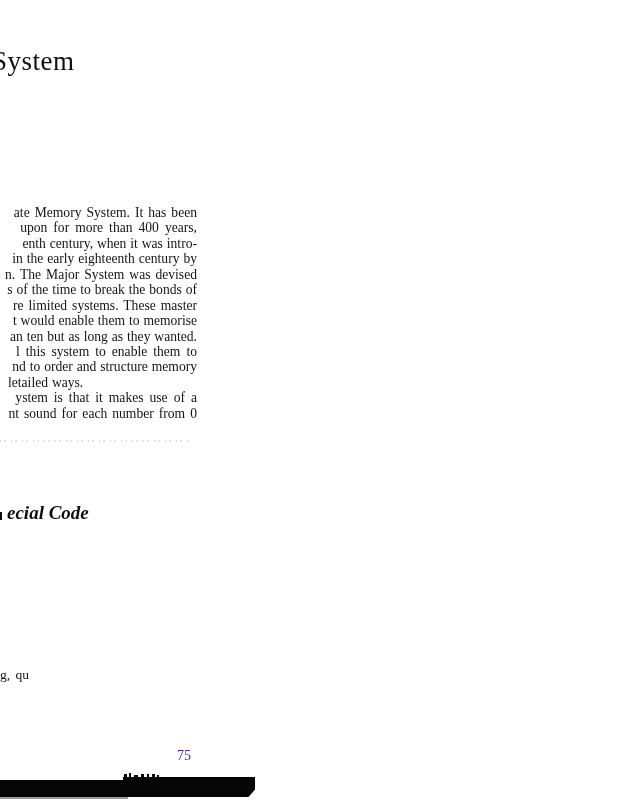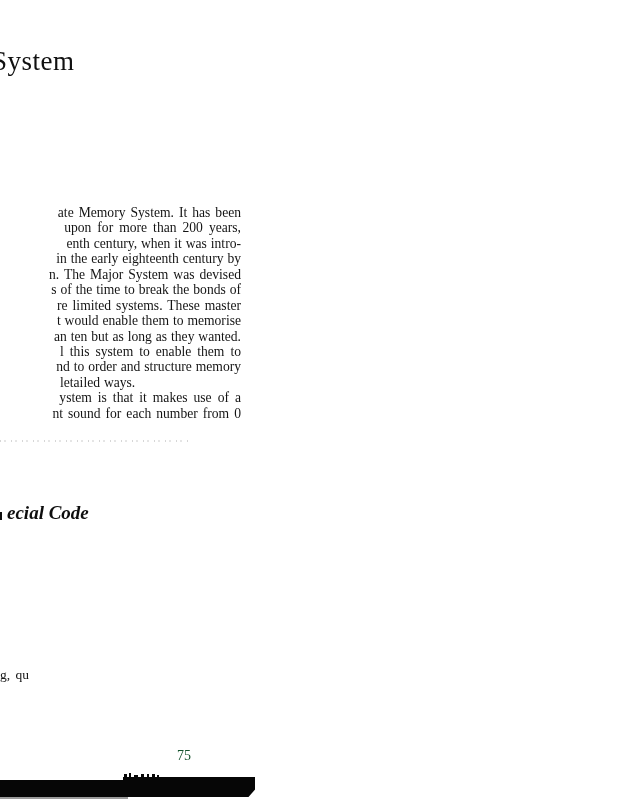--- a/index.html
+++ b/index.html
@@ -29,37 +29,36 @@
     letter-spacing: 0.5px;
     color: #101010;
   }
 
   
   .body-block {
     position: absolute;
     left: 0; top: 205px;
     width: 197px;
     overflow: hidden;
-    padding-left: 44px;
   }
   .body-line {
     position: relative;
     height: 15.45px;
     overflow: hidden;
   }
   .body-line > span {
     position: absolute;
     right: 0; top: 0;
     white-space: nowrap;
     font-size: 13.6px;
     line-height: 15.45px;
     word-spacing: 0.5px;
     color: #141414;
   }
-  .body-line.para-end > span { right: auto; left: 16px; }
+  .body-line.para-end > span { right: auto; left: 8px; }
   .body-line.ws1 > span { word-spacing: 1.6px; }
   .body-line.ws2 > span { word-spacing: 2.6px; }
 
   
   .faded-line-remnant {
     position: absolute;
     left: 0; top: 440px;
     width: 191px; height: 2px;
     background: repeating-linear-gradient(90deg,
       rgba(20,20,20,0.35) 0 1px, transparent 1px 4px,
@@ -100,21 +99,21 @@
     word-spacing: 2px;
     color: #141414;
   }
 
   
   .page-number {
     position: absolute;
     left: 177px; top: 747px;
     font-size: 14px;
     line-height: 17px;
-    color: #14532d;
+    color: #4c1d95;
   }
 
   
   .bar-main {
     position: absolute;
     left: 0; top: 779.5px;
     width: 255px; height: 17px;
     background: #060606;
   }
   .bar-top-strip {
@@ -152,21 +151,21 @@
 
 <div class="title-clip">
   <span class="title-text">System</span>
 </div>
 
 <div class="body-block">
   <div class="body-line ws1">
       <span>ate Memory System. It has been</span>
     </div>
   <div class="body-line ws2">
-      <span>upon for more than 200 years,</span>
+      <span>upon for more than 400 years,</span>
     </div>
   <div class="body-line">
       <span>enth century, when it was intro-</span>
     </div>
   <div class="body-line">
       <span>in the early eighteenth century by</span>
     </div>
   <div class="body-line ws1">
       <span>n. The Major System was devised</span>
     </div>

